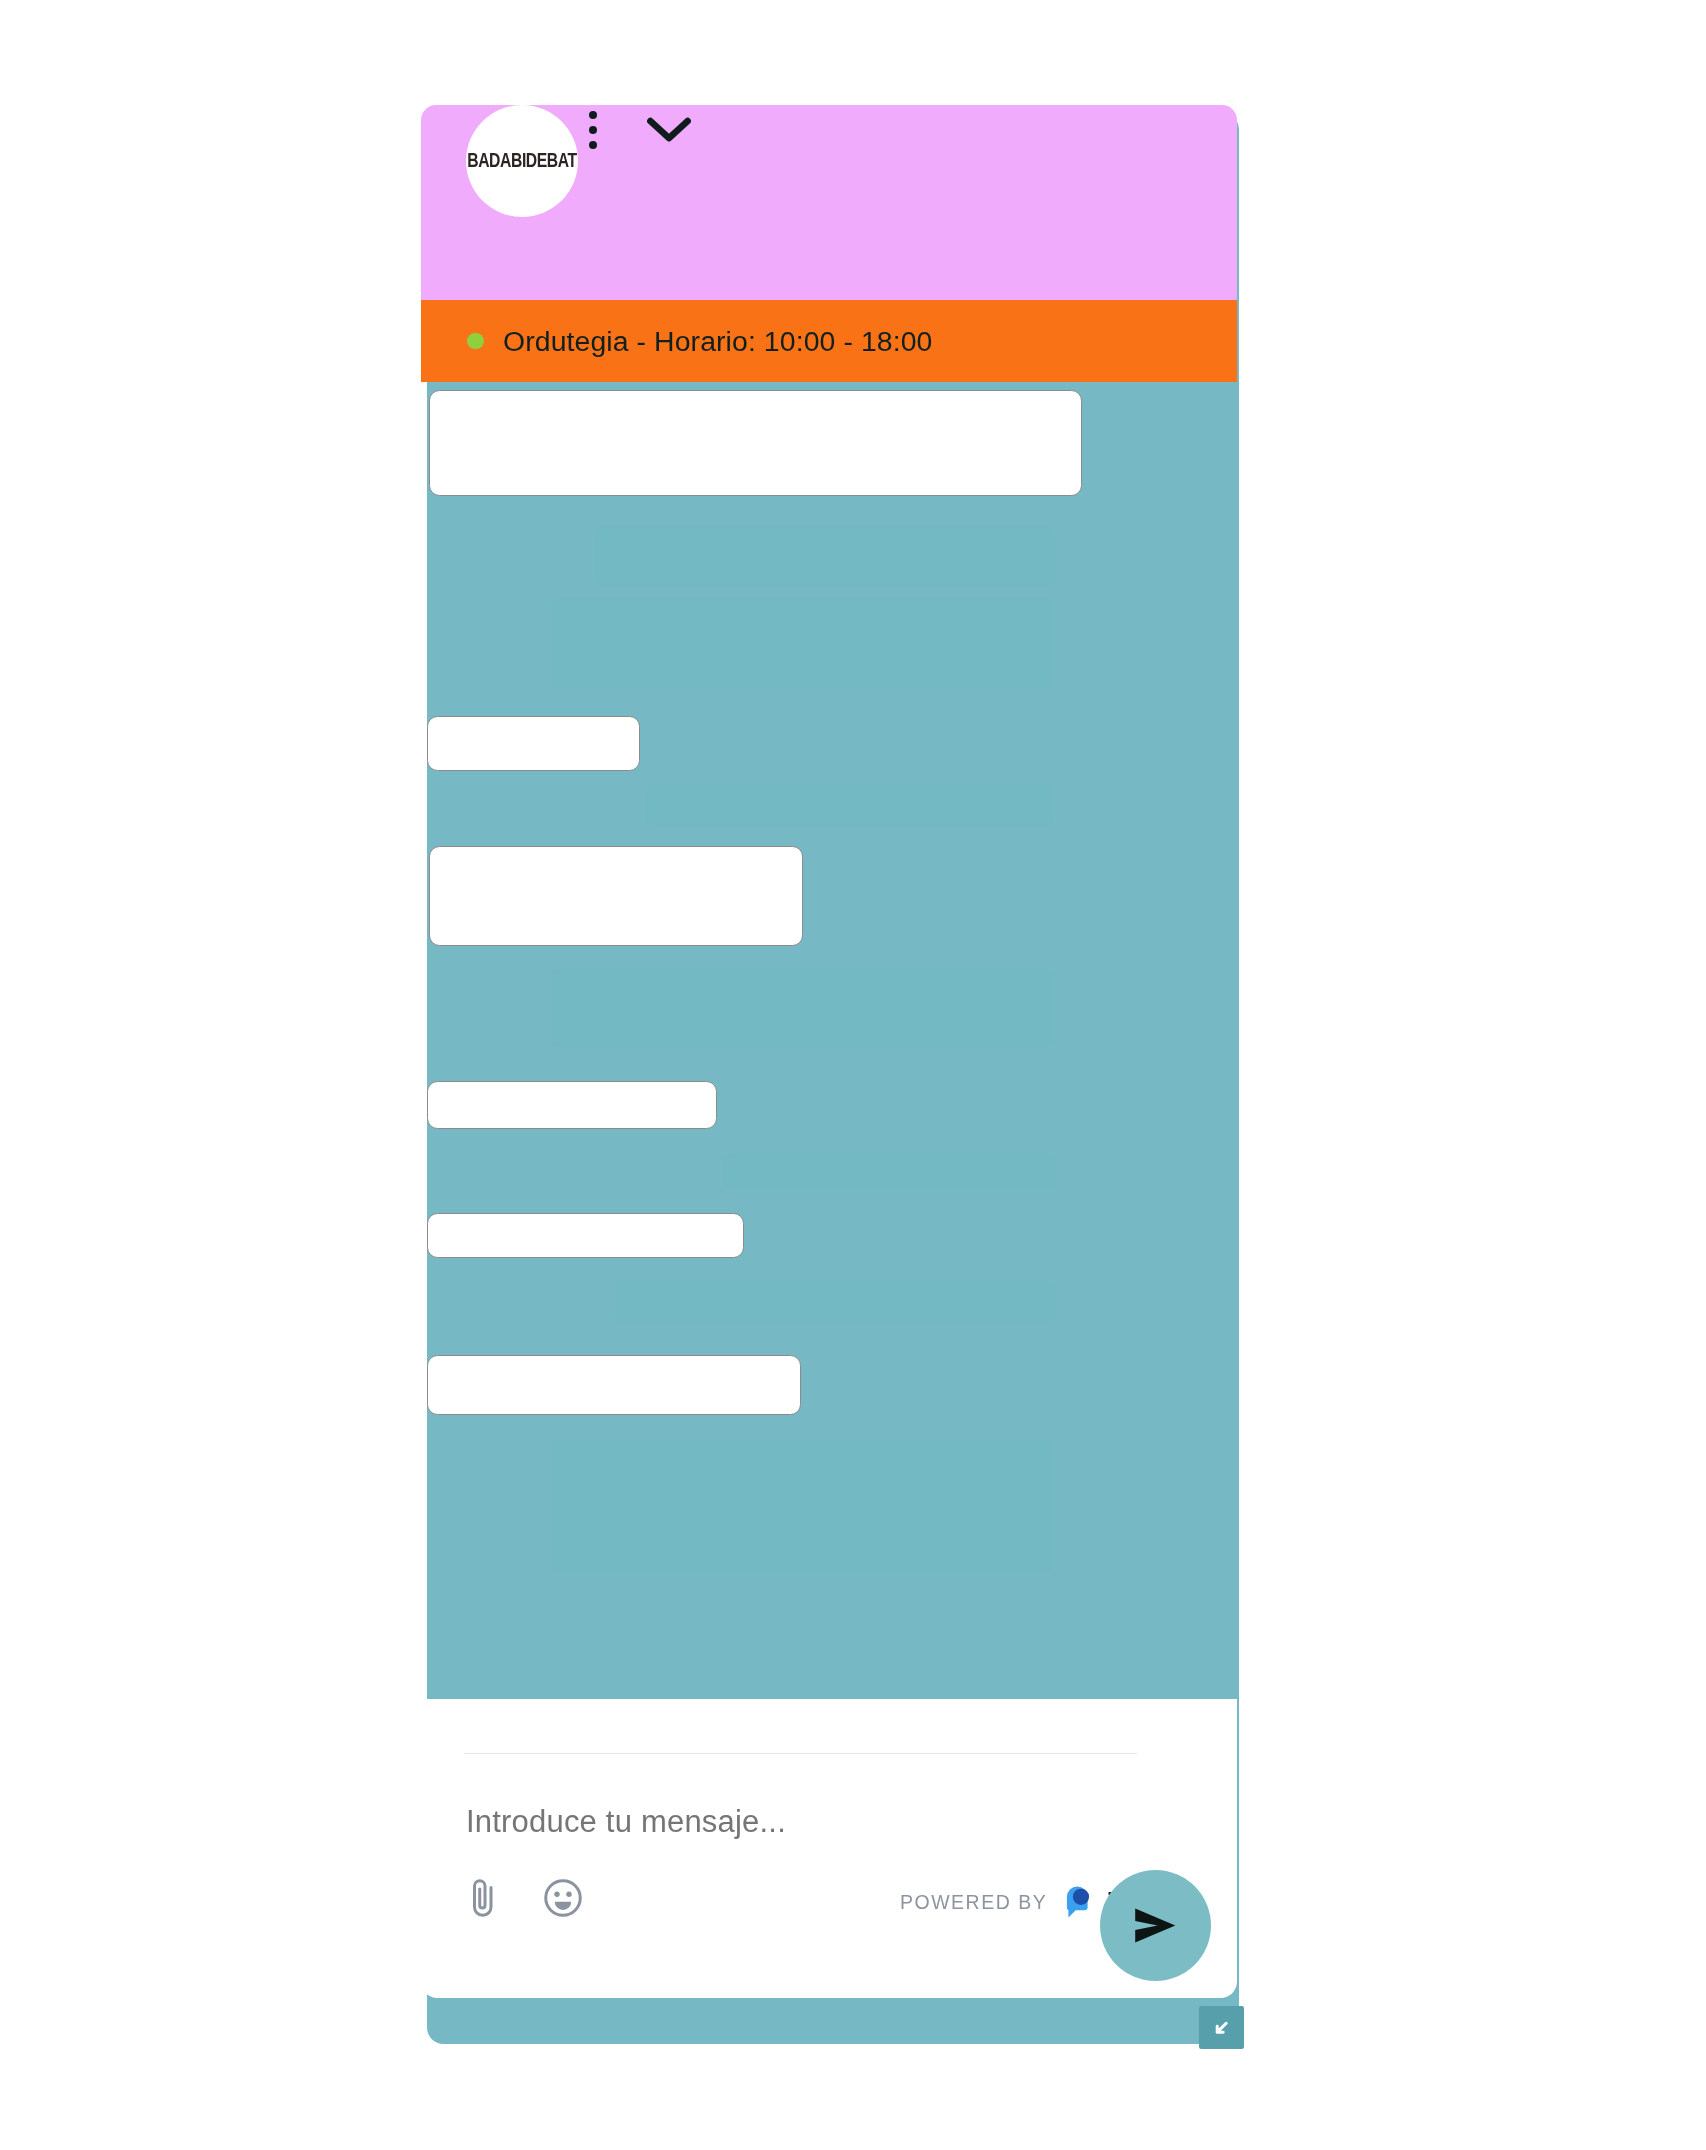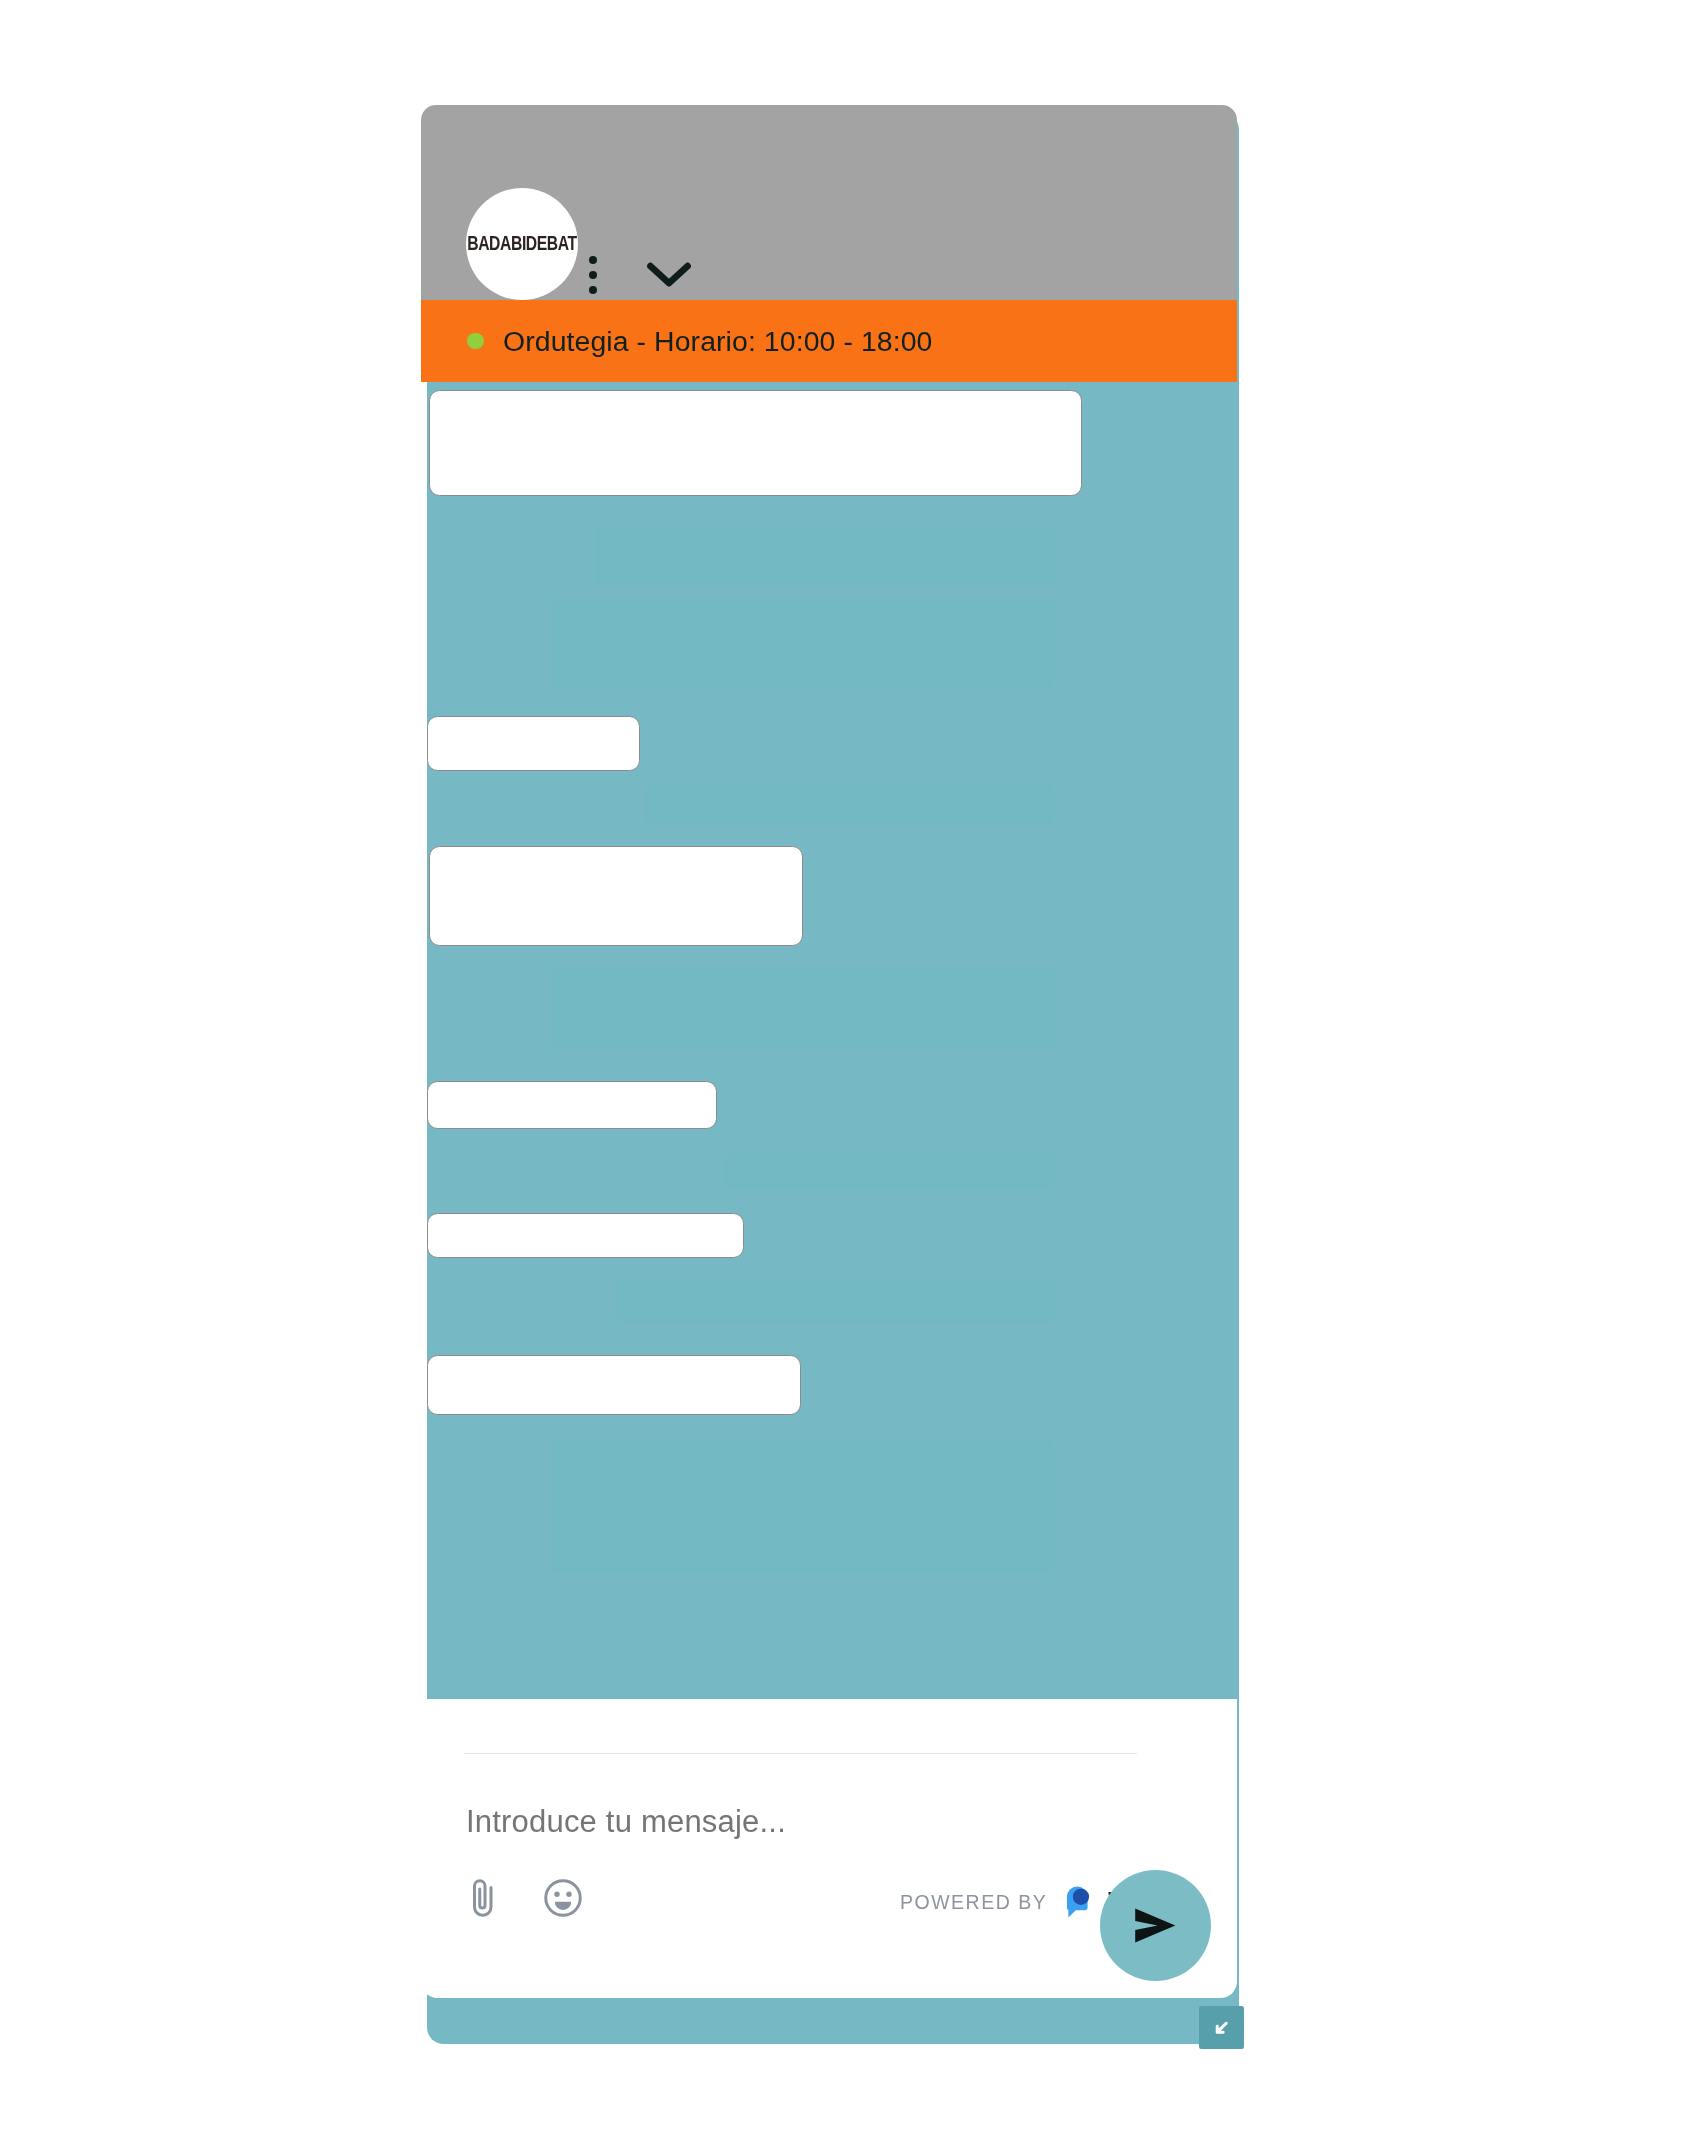--- a/index.html
+++ b/index.html
@@ -37,25 +37,25 @@
     opacity: .95;
   }
 
   
   .widget-header {
     position: absolute;
     left: 0;
     top: 0;
     width: 816px;
     height: 195px;
-    background: #a3a3a3;
+    background: #f0abfc;
     border-radius: 15px 15px 0 0;
     box-sizing: border-box;
     display: flex;
-    align-items: flex-end;
+    align-items: flex-start;
     padding: 0 31px 0 45px;
   }
   .avatar {
     width: 112px;
     height: 112px;
     min-width: 112px;
     border-radius: 50%;
     background: #ffffff;
     display: flex;
     align-items: center;

